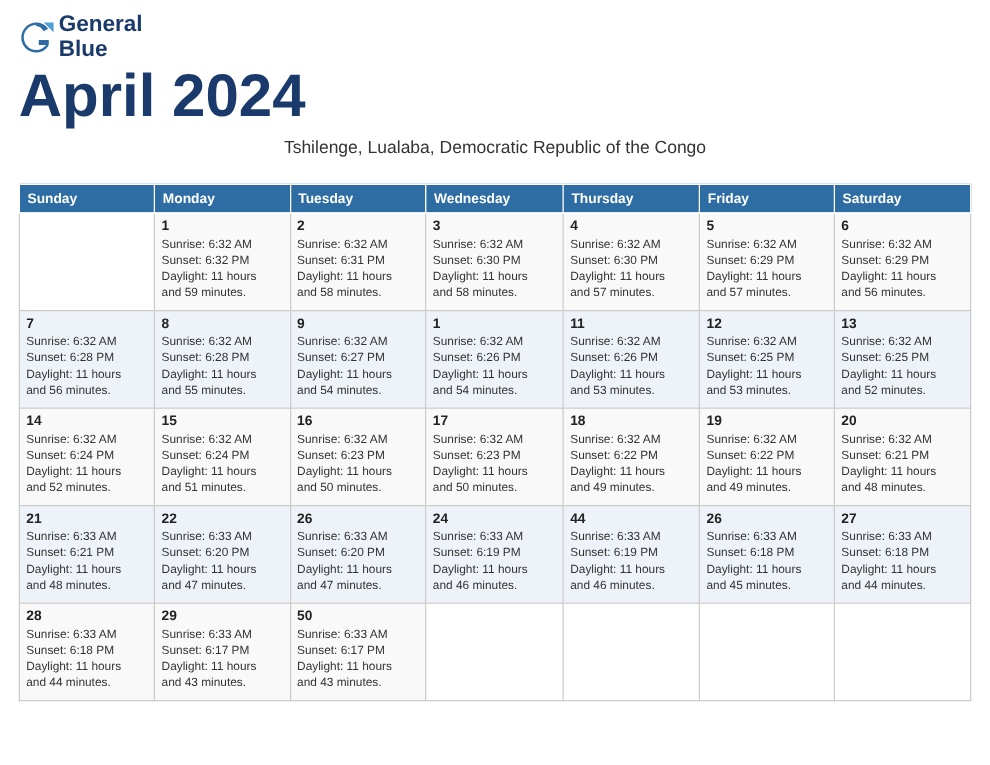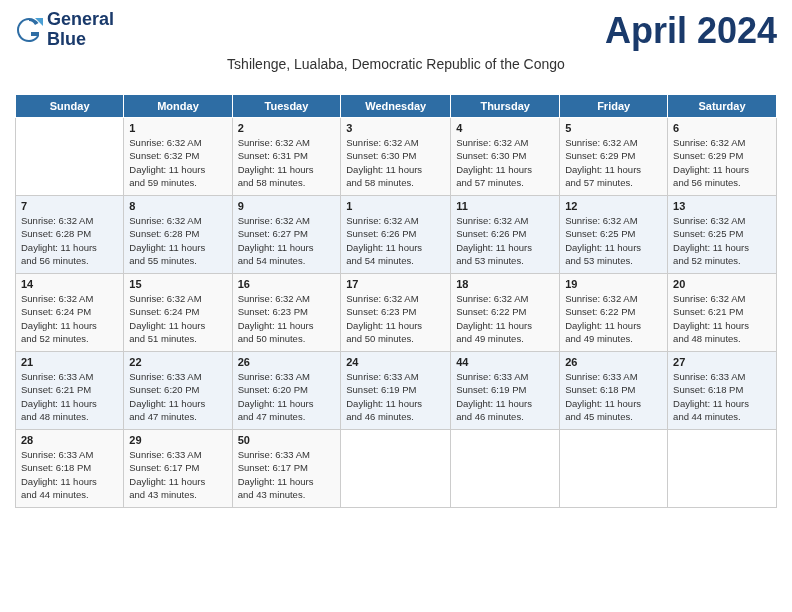--- a/index.html
+++ b/index.html
@@ -8,58 +8,59 @@
       background: #fff;
       width: 792px;
       min-height: 612px;
       padding: 10px 15px;
     }
     .header-section {
       display: flex;
       justify-content: space-between;
       align-items: flex-start;
       margin-bottom: 4px;
+      flex-direction: column;
     }
     .logo {
       display: flex;
       align-items: center;
       gap: 4px;
     }
     .logo-text {
       font-size: 18px;
       font-weight: bold;
       color: #1a3a6b;
       line-height: 1.1;
     }
     .logo-icon {
       width: 28px;
       height: 28px;
     }
     .month-title {
-      font-size: 36px;
+      font-size: 48px;
       font-weight: bold;
       color: #1a3a6b;
       text-align: left;
     }
     .location-title {
       text-align: center;
       font-size: 14px;
       color: #333;
       margin-bottom: 22px;
       font-weight: normal;
     }
     .calendar-table {
       width: 100%;
       border-collapse: collapse;
       font-size: 10px;
     }
     .calendar-table thead tr th {
       background-color: #2e6da4;
       color: #fff;
-      text-align: center;
+      text-align: left;
       padding: 5px 6px;
       font-size: 11px;
       font-weight: bold;
       border: 1px solid #fff;
     }
     .calendar-table tbody tr td {
       vertical-align: top;
       padding: 4px 5px;
       border: 1px solid #ccc;
       background: #fff;

